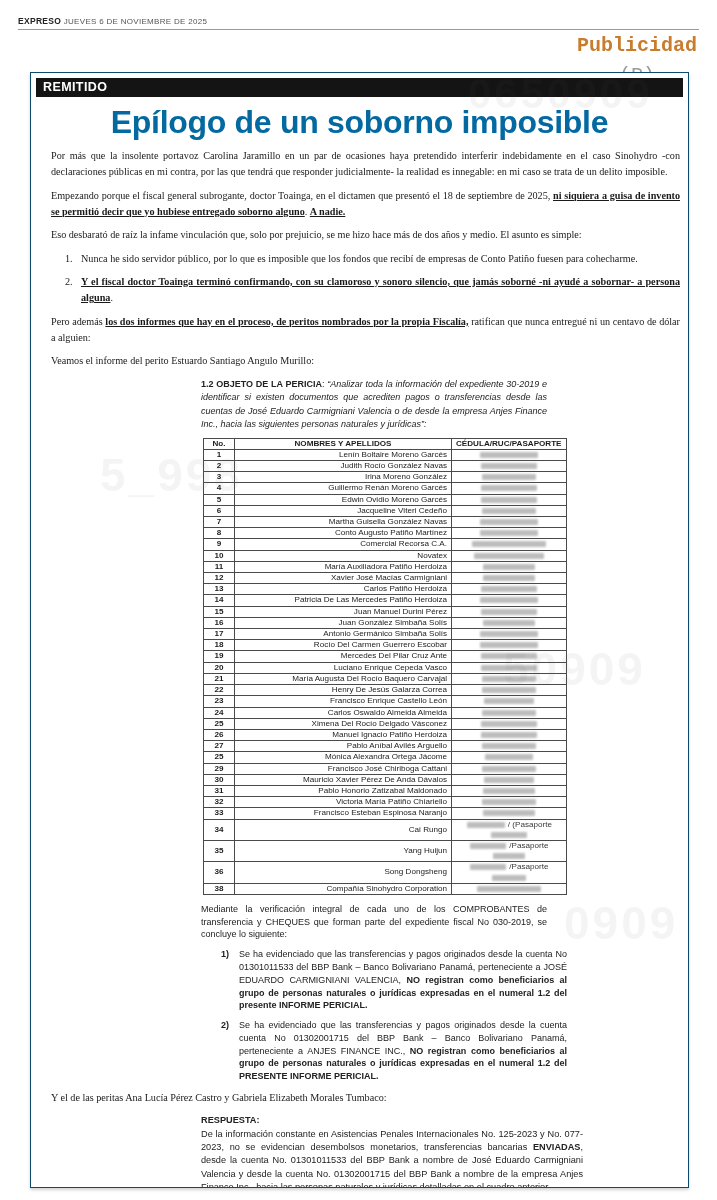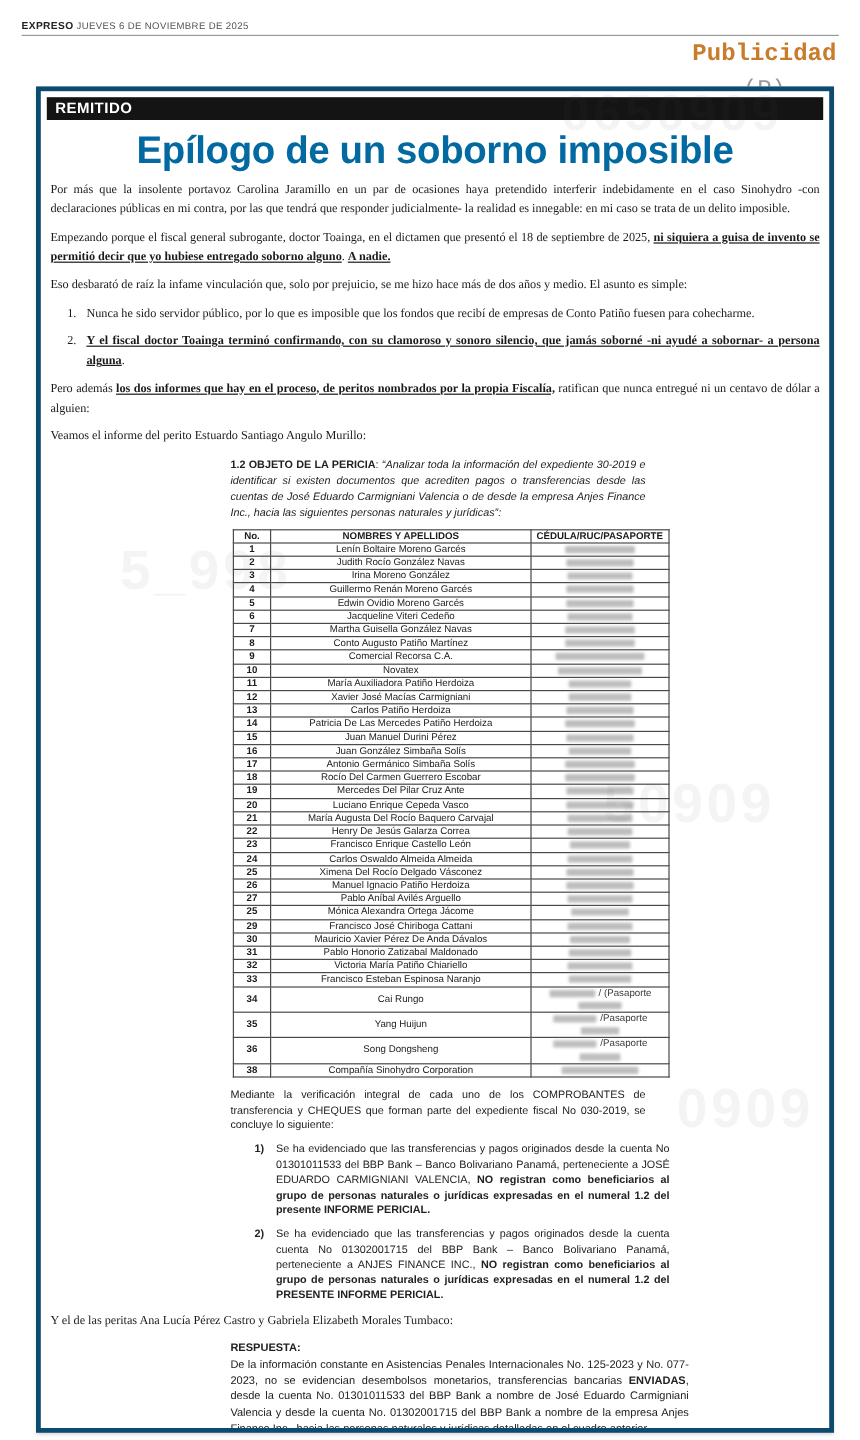--- a/index.html
+++ b/index.html
@@ -15,44 +15,44 @@
   .masthead .brand{font-weight:bold;color:#222;font-size:8.5px;}
   .header-rule{position:absolute;top:29px;left:18px;width:681px;border-top:1px solid #999;}
   .folio{position:absolute;top:34px;right:20px;font-family:Liberation Mono, monospace;
     font-size:20px;display:flex;align-items:center;gap:7px;flex-direction:column;}
   .folio .section{font-weight:bold;}
   .folio .code{color:#9a9a9a;font-weight:normal;}
   .folio .bar{color:#c9c9c9;font-weight:normal;font-size:22px;}
   .folio .pageno{color:#3c3c3c;}
   
   .box{position:absolute;left:30px;top:72px;width:657px;height:1114px;background:#fff;
-    border:4px solid #0c4a6e;box-shadow:0 2px 3px rgba(0,0,0,.18);overflow:hidden;}
+    border:1px solid #0c4a6e;box-shadow:0 2px 3px rgba(0,0,0,.18);overflow:hidden;}
   .kicker{margin:5px;background:#141414;color:#fff;font-family:"Liberation Sans",sans-serif;
     font-weight:bold;font-size:12.5px;line-height:19px;height:19px;padding-left:7px;letter-spacing:.4px;}
   .ad-title{text-align:center;font-family:"Liberation Sans",sans-serif;font-weight:bold;
     font-size:32px;margin:7px 0 4px 0;color:#0369a1;letter-spacing:-.3px;}
-  .bodywrap{padding:0 8px;}
+  .bodywrap{padding:0 8px;margin-left:12px;}
   p.serif{font-size:10.2px;line-height:1.6;text-align:justify;margin:7px 0;letter-spacing:-.02px;}
   .sb{font-weight:bold;}
   .su{text-decoration:underline;}
   .si{font-style:italic;}
   
   .point{position:relative;padding-left:16px;margin:7px 0 7px 14px;font-size:10.2px;
     line-height:1.6;text-align:justify;}
   .point .num{position:absolute;left:0;top:0;}
   
   .pericia{margin:9px 0 4px 150px;width:346px;font-family:"Liberation Sans",sans-serif;
     font-size:9px;line-height:1.45;text-align:justify;color:#222;}
   
   table.report{margin:7px 0 7px 152px;border-collapse:collapse;
     font-family:"Liberation Sans",sans-serif;font-size:8.1px;color:#1c1c1c;}
   table.report th,table.report td{border:1px solid #4a4a4a;padding:0 4px;line-height:10.2px;height:10.2px;}
   table.report th{font-weight:bold;text-align:center;}
   td.c-no{width:22px;text-align:center;font-weight:bold;}
-  td.c-name{width:208px;text-align:center;}
+  td.c-name{width:208px;text-align:right;}
   td.c-id{width:104px;text-align:center;color:#3a3a3a;}
   .redact{display:inline-block;height:6px;background:#bdbdbd;border-radius:1px;
     filter:blur(1.2px);vertical-align:-1px;margin:0 1px;}
   
   .concl-intro{margin:8px 0 4px 150px;width:346px;font-family:"Liberation Sans",sans-serif;
     font-size:9px;line-height:1.42;text-align:justify;color:#222;}
   .conclusion{position:relative;margin:7px 0 7px 170px;width:328px;padding-left:18px;
     font-family:"Liberation Sans",sans-serif;font-size:9px;line-height:1.42;text-align:justify;color:#222;}
   .conclusion .num{position:absolute;left:0;top:0;font-weight:bold;}
   

